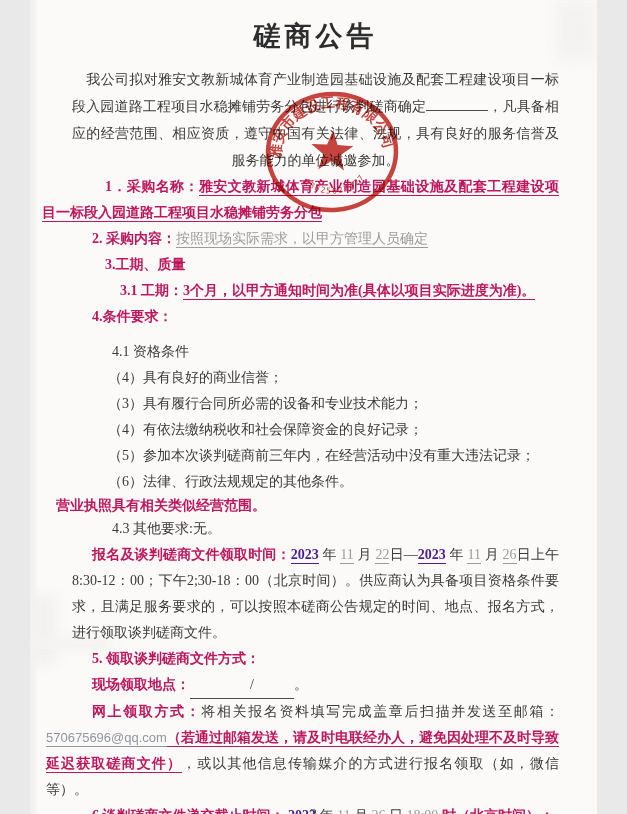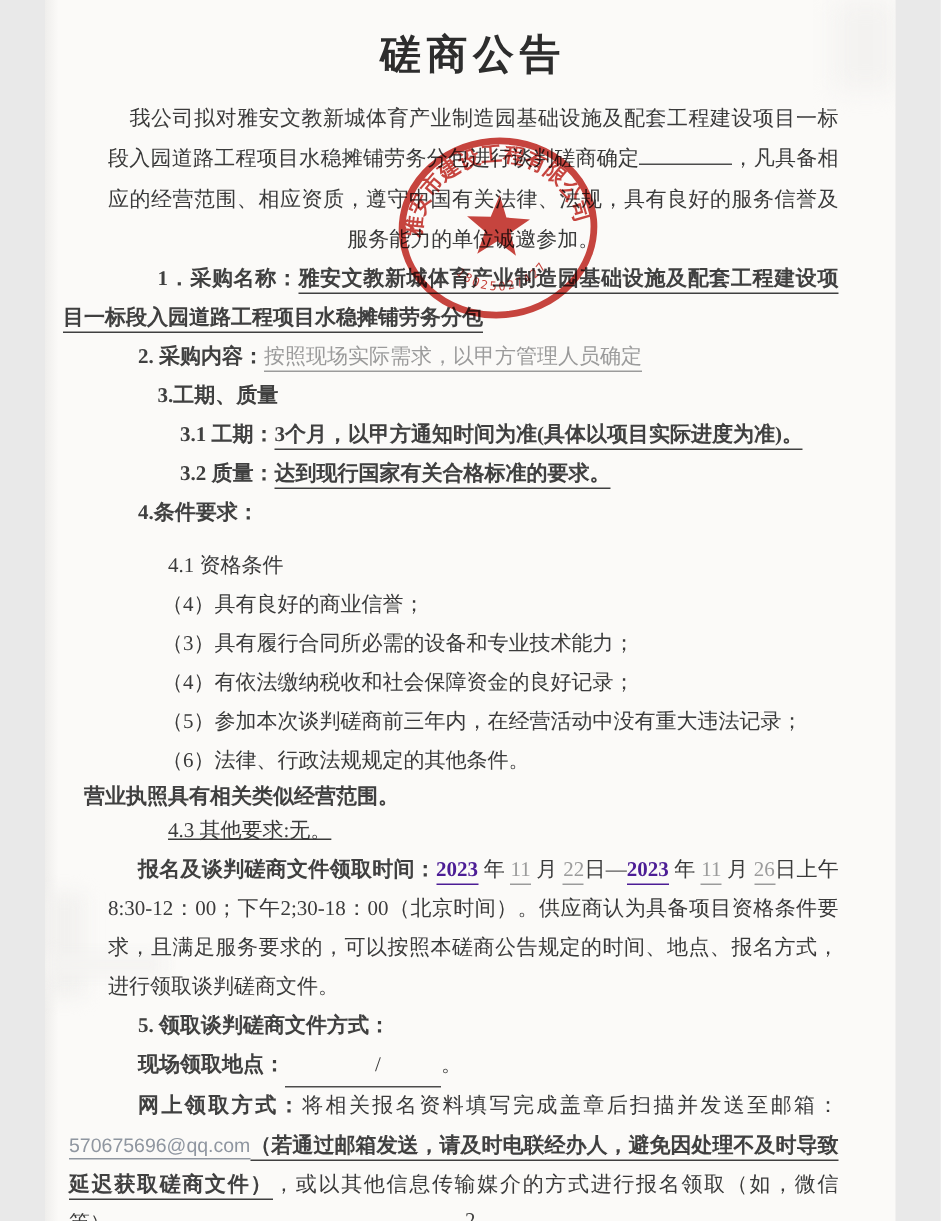--- a/index.html
+++ b/index.html
@@ -22,21 +22,21 @@
   }
   p{margin:0;font-size:14px;line-height:26px;}
   .intro{line-height:27px;text-align:justify;text-align-last:center;}
   .ind-lg{text-indent:33px;}   
   .ind-md{text-indent:20px;}   
   .ind-item{text-indent:36px;} 
   .hang{margin-left:-30px;text-indent:63px;text-align:justify;}       
   .hang2{margin-left:-26px;text-indent:46px;text-align:justify;}      
   .outdent{margin-left:-16px;}
   .just{text-align:justify;}
-  .b{font-weight:bold;color:#404040;}
+  .b{font-weight:bold;color:#be185d;}
   .u{border-bottom:1px solid currentColor;padding-bottom:1px;}
   .fill{color:#9b9b9b;}
   .email{color:#8f96a0;font-family:"Liberation Sans",sans-serif;font-size:13px;margin-top:44px;}
   .dark-val{color:#4c1d95;font-weight:bold;}
   .blank{display:inline-block;width:62px;height:13px;border-bottom:1px solid #4c4c4c;}
   .blank-slash{display:inline-block;width:104px;border-bottom:1px solid #4c4c4c;text-align:center;color:#3a3a3a;}
   .mt8{margin-top:9px;}
   .tight{line-height:21px;}
   .pagenum{position:absolute;left:50%;transform:translateX(-50%);bottom:-9px;font-size:14px;color:#444;}
 
@@ -62,35 +62,34 @@
     <p class="intro"><span>　我公司拟对雅安文教新城体育产业制造园基础设施及配套工程建设项目一标段入园道路工程项目水稳摊铺劳务分包进行谈判磋商确定</span><span class="blank"></span><span>，凡具备相应的经营范围、相应资质，遵守中国有关法律、法规，具有良好的服务信誉及服务能力的单位诚邀参加。</span></p>
 
     <p class="hang"><span class="b">1．采购名称：</span><span class="b u">雅安文教新城体育产业制造园基础设施及配套工程建设项目一标段入园道路工程项目水稳摊铺劳务分包</span></p>
 
     <p class="ind-md"><span class="b">2. 采购内容：</span><span class="fill u">按照现场实际需求，以甲方管理人员确定</span></p>
 
     <p class="ind-lg b">3.工期、质量</p>
 
     <p class="ind-lg" style="text-indent:48px;"><span class="b">3.1 工期：</span><span class="b u">3个月，以甲方通知时间为准(具体以项目实际进度为准)。</span></p>
 
-    <p class="ind-lg" style="text-indent:48px;"><span class="b">3.2 质量：</span><span class="b u">达到现行国家有关合格标准的要求。</span></p>
 
     <p class="ind-md b">4.条件要求：</p>
 
     <p class="ind-lg mt8" style="text-indent:40px;">4.1 资格条件</p>
 
     <p class="ind-item">（4）具有良好的商业信誉；</p>
     <p class="ind-item">（3）具有履行合同所必需的设备和专业技术能力；</p>
     <p class="ind-item">（4）有依法缴纳税收和社会保障资金的良好记录；</p>
     <p class="ind-item">（5）参加本次谈判磋商前三年内，在经营活动中没有重大违法记录；</p>
     <p class="ind-item">（6）法律、行政法规规定的其他条件。</p>
 
     <p class="b outdent tight">营业执照具有相关类似经营范围。</p>
 
-    <p class="ind-lg" style="text-indent:40px;text-decoration:underline;">4.3 其他要求:无。</p>
+    <p class="ind-lg" style="text-indent:40px;">4.3 其他要求:无。</p>
 
     <p class="ind-md just"><span class="b">报名及谈判磋商文件领取时间：</span><span class="dark-val u">2023</span> <span>年</span> <span class="fill u">11</span> <span>月</span> <span class="fill u">22</span><span>日—</span><span class="dark-val u">2023</span> <span>年</span> <span class="fill u">11</span> <span>月</span> <span class="fill u">26</span><span>日上午8:30-12：00；下午2;30-18：00（北京时间）。供应商认为具备项目资格条件要求，且满足服务要求的，可以按照本磋商公告规定的时间、地点、报名方式，进行领取谈判磋商文件。</span></p>
 
     <p class="ind-md b">5. 领取谈判磋商文件方式：</p>
 
     <p class="ind-md"><span class="b">现场领取地点：</span><span class="blank-slash">/</span><span>。</span></p>
 
     <p class="hang2"><span class="b">网上领取方式：</span><span>将相关报名资料填写完成盖章后扫描并发送至邮箱：</span><span class="email u">570675696@qq.com</span><span class="b u">（若通过邮箱发送，请及时电联经办人，避免因处理不及时导致延迟获取磋商文件）</span><span>，或以其他信息传输媒介的方式进行报名领取（如，微信等）。</span></p>
 
     <p class="ind-md just"><span class="b">6.谈判磋商文件递交截止时间：</span> <span class="dark-val u">2023</span> <span>年</span> <span class="fill u">11</span> <span>月</span> <span class="fill u">26</span> <span>日</span> <span class="fill u">18:00</span> <span class="b">时（北京时间）；</span></p>

